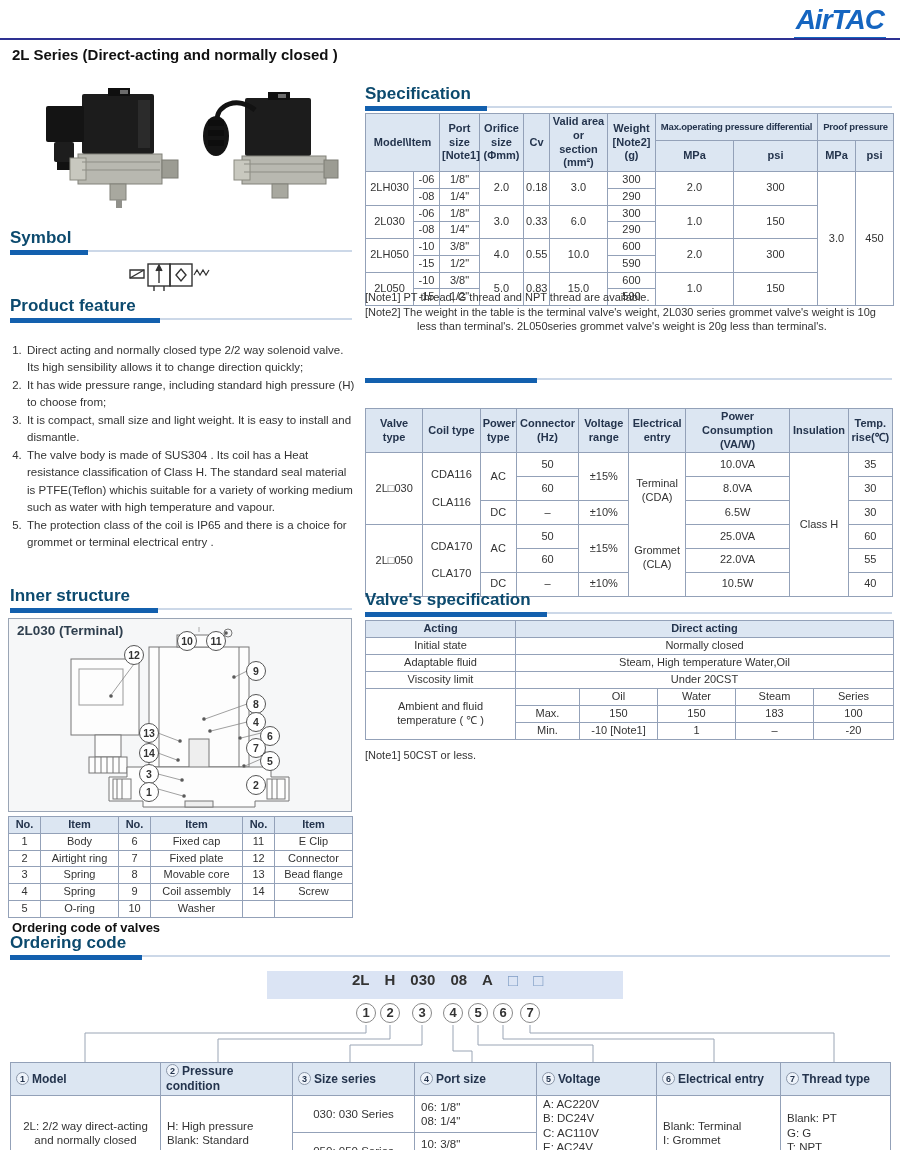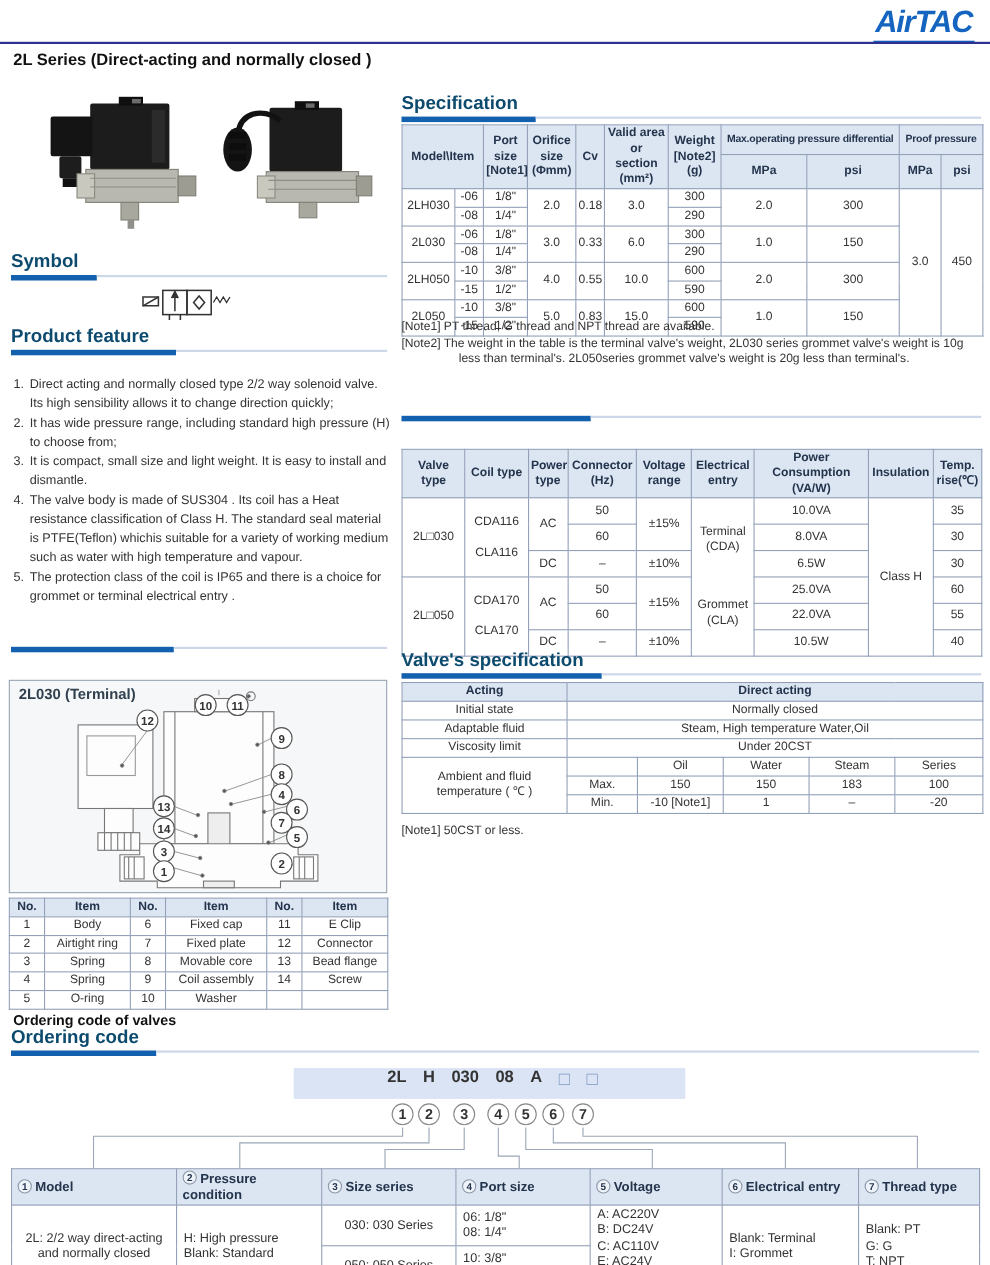--- a/index.html
+++ b/index.html
@@ -129,20 +129,21 @@
   </div>
   <ol class="features abs" style="left:10px; top:342px; width:345px;">
     <li>Direct acting and normally closed type 2/2 way solenoid valve. Its high sensibility allows it to change direction quickly;</li>
     <li>It has wide pressure range, including standard high pressure (H) to choose from;</li>
     <li>It is compact, small size and light weight. It is easy to install and dismantle.</li>
     <li>The valve body is made of SUS304 . Its coil has a Heat resistance classification of Class H. The standard seal material is PTFE(Teflon) whichis suitable for a variety of working medium such as water with high temperature and vapour.</li>
     <li>The protection class of the coil is IP65 and there is a choice for grommet or terminal electrical entry .</li>
   </ol>
 
   <div class="shead" style="left:10px; top:586px; width:342px;">
+    <div class="shead-text">Inner structure</div>
     <div class="sbar" style="--bw:148px;"></div>
   </div>
   <div class="abs diagram-box" style="left:8px; top:618px; width:344px; height:194px;">
     <div class="diagram-label">2L030 (Terminal)</div>
     <svg width="342" height="192" viewBox="0 0 342 192">
       <g stroke="#777" stroke-width="1" fill="none">
         <line x1="190" y1="8" x2="190" y2="188" stroke="#aaa" stroke-dasharray="5 3"></line>
 
         <rect x="140" y="28" width="100" height="120" fill="#fdfdfd"></rect>
         <line x1="150" y1="28" x2="150" y2="148"></line>

